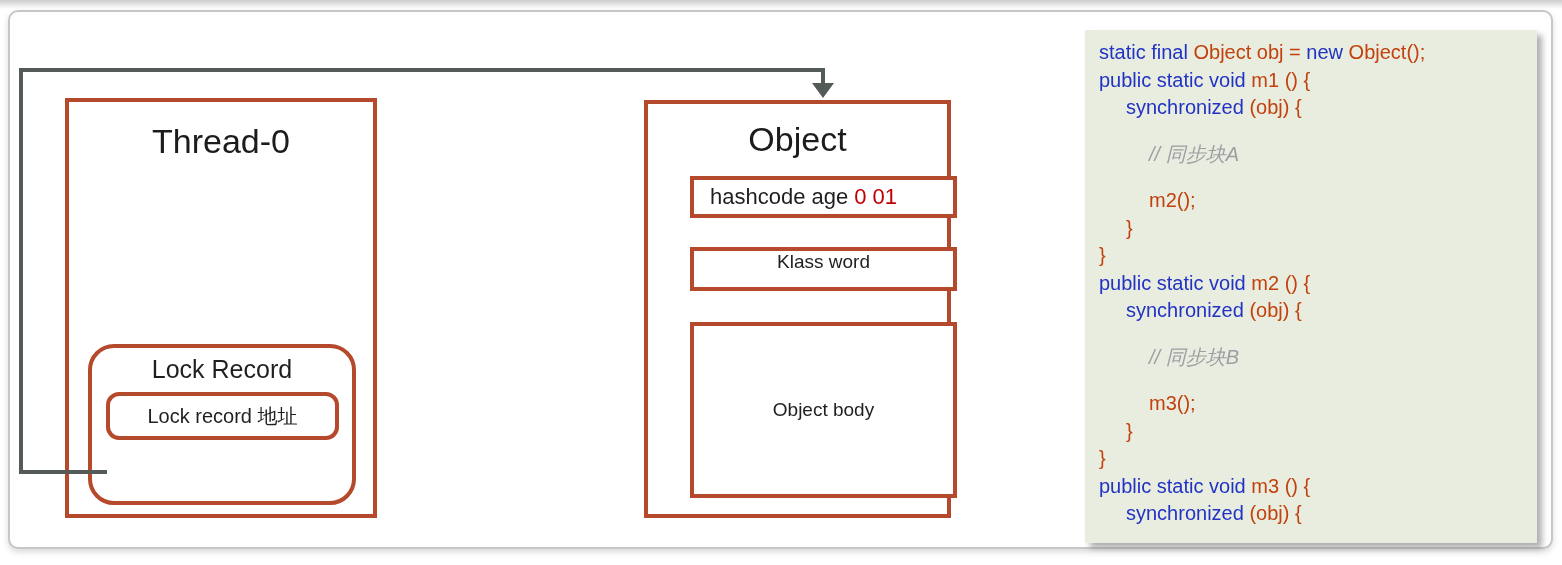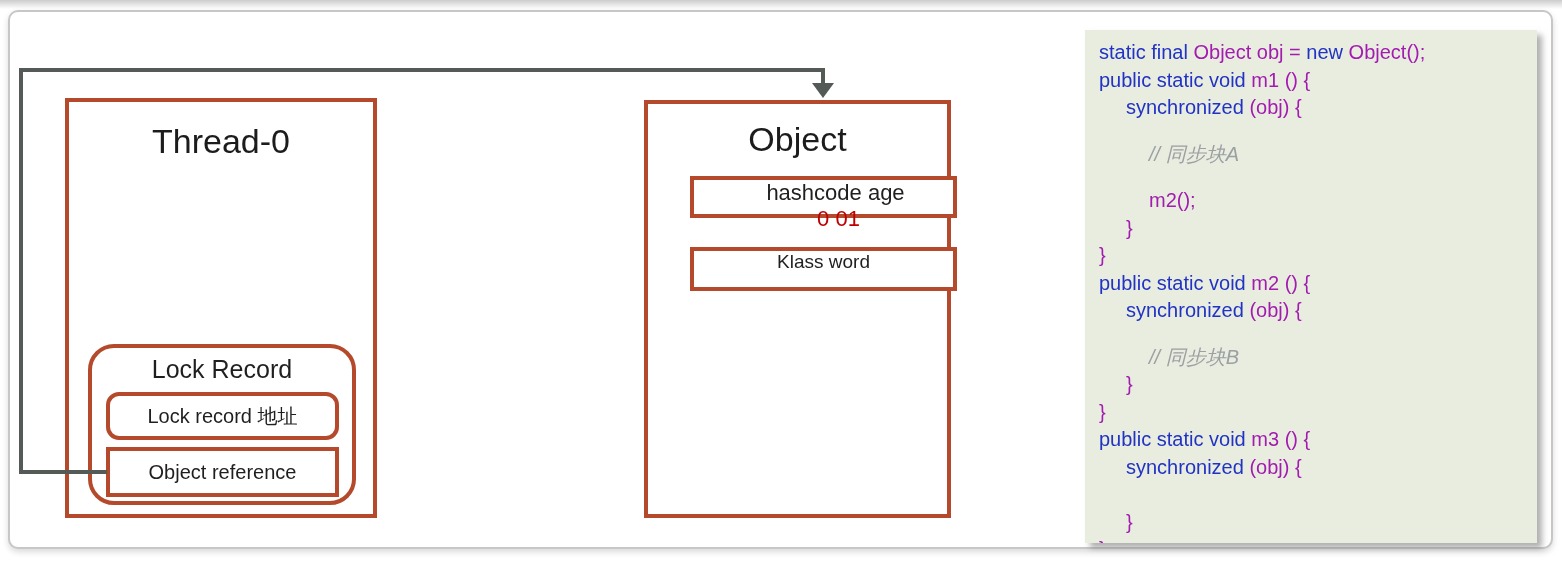--- a/index.html
+++ b/index.html
@@ -54,21 +54,21 @@
   .slot-lock-addr { left: 106px; top: 392px; width: 233px; height: 48px; border-radius: 13px; }
   .slot-obj-ref   { left: 106px; top: 447px; width: 233px; height: 50px; }
 
   .object-box { left: 644px; top: 100px; width: 307px; height: 418px; }
   .object-box .box-title { padding-top: 16px; }
 
   .mark-row {
     position: absolute; left: 690px; top: 176px; width: 267px; height: 42px;
     border: 4px solid var(--accent, #b5492c); background: #fff;
     display: flex; align-items: center;
-    padding-left: 24px; font-size: 22px; flex-direction: column;
+    padding-left: 16px; font-size: 22px;
   }
   .mark-bits { color: var(--bits, #c00000); margin-left: 6px; }
 
   .klass-row {
     position: absolute; left: 690px; top: 247px; width: 267px; height: 44px;
     border: 4px solid var(--accent, #b5492c); background: #fff;
     display: flex; align-items: flex-start; justify-content: center; font-size: 19px;
   }
   .body-row {
     position: absolute; left: 690px; top: 322px; width: 267px; height: 176px;
@@ -84,71 +84,72 @@
     background: var(--panelbg, #e9ede0);
     box-shadow: 5px 5px 6px rgba(110,110,110,0.55);
     padding: 9px 0 0 14px;
     overflow: hidden;
   }
   .cl { white-space: pre; font-size: 20px; line-height: 27.5px; min-height: 27.5px; }
   .ind0 { padding-left: 0; }
   .ind1 { padding-left: 27px; }
   .ind2 { padding-left: 50px; margin-top: 19px; }
   .tok-k { color: var(--kw, #2133c4); }
-  .tok-p { color: #a21caf; }
+  .tok-p { color: #c2410c; }
   .tok-c { color: var(--cmt, #9ba0a3); font-style: italic; }
 </style>
 </head>
 <body>
 
 <div class="stage">
 
   <div class="page-frame"></div>
 
   <div class="rbox thread-box">
     <div class="box-title">Thread-0</div>
   </div>
 
   <div class="rbox lock-record">
     <div class="lock-record-title">Lock Record</div>
   </div>
   <div class="slot slot-lock-addr">
     <span>Lock record 地址</span>
   </div>
-  <div class="slot slot-obj-ref">
-    <span>Object reference</span>
-  </div>
 
   <div class="rbox object-box">
     <div class="box-title">Object</div>
   </div>
   <div class="mark-row">
     <span>hashcode age</span>
     <span class="mark-bits">0 01</span>
   </div>
   <div class="klass-row">
     <span>Klass word</span>
+  </div>
+  <div class="body-row">
+    <span>Object body</span>
   </div>
 
   <svg class="connector" width="1562" height="565">
     <polyline points="107,472 21,472 21,70 823,70 823,85" fill="none" style="stroke: var(--line, #545a56);" stroke-width="4" stroke-linejoin="miter"></polyline>
     <polygon points="812,83 834,83 823,98" style="fill: var(--line, #545a56);"></polygon>
   </svg>
 
   <div class="code-panel">
       <div class="cl ind0"><span class="tok-k">static final </span><span class="tok-p">Object obj = </span><span class="tok-k">new</span><span class="tok-p"> Object();</span></div>
       <div class="cl ind0"><span class="tok-k">public static void </span><span class="tok-p">m1 () {</span></div>
       <div class="cl ind1"><span class="tok-k">synchronized</span><span class="tok-p"> (obj) {</span></div>
       <div class="cl ind2"><span class="tok-c">// 同步块A</span></div>
       <div class="cl ind2"><span class="tok-p">m2();</span></div>
       <div class="cl ind1"><span class="tok-p">}</span></div>
       <div class="cl ind0"><span class="tok-p">}</span></div>
       <div class="cl ind0"><span class="tok-k">public static void </span><span class="tok-p">m2 () {</span></div>
       <div class="cl ind1"><span class="tok-k">synchronized</span><span class="tok-p"> (obj) {</span></div>
       <div class="cl ind2"><span class="tok-c">// 同步块B</span></div>
+      <div class="cl ind2"><span class="tok-p">m3();</span></div>
       <div class="cl ind1"><span class="tok-p">}</span></div>
       <div class="cl ind0"><span class="tok-p">}</span></div>
       <div class="cl ind0"><span class="tok-k">public static void </span><span class="tok-p">m3 () {</span></div>
       <div class="cl ind1"><span class="tok-k">synchronized</span><span class="tok-p"> (obj) {</span></div>
       <div class="cl ind0"></div>
       <div class="cl ind1"><span class="tok-p">}</span></div>
       <div class="cl ind0"><span class="tok-p">}</span></div>
     </div>
 
 </div>

